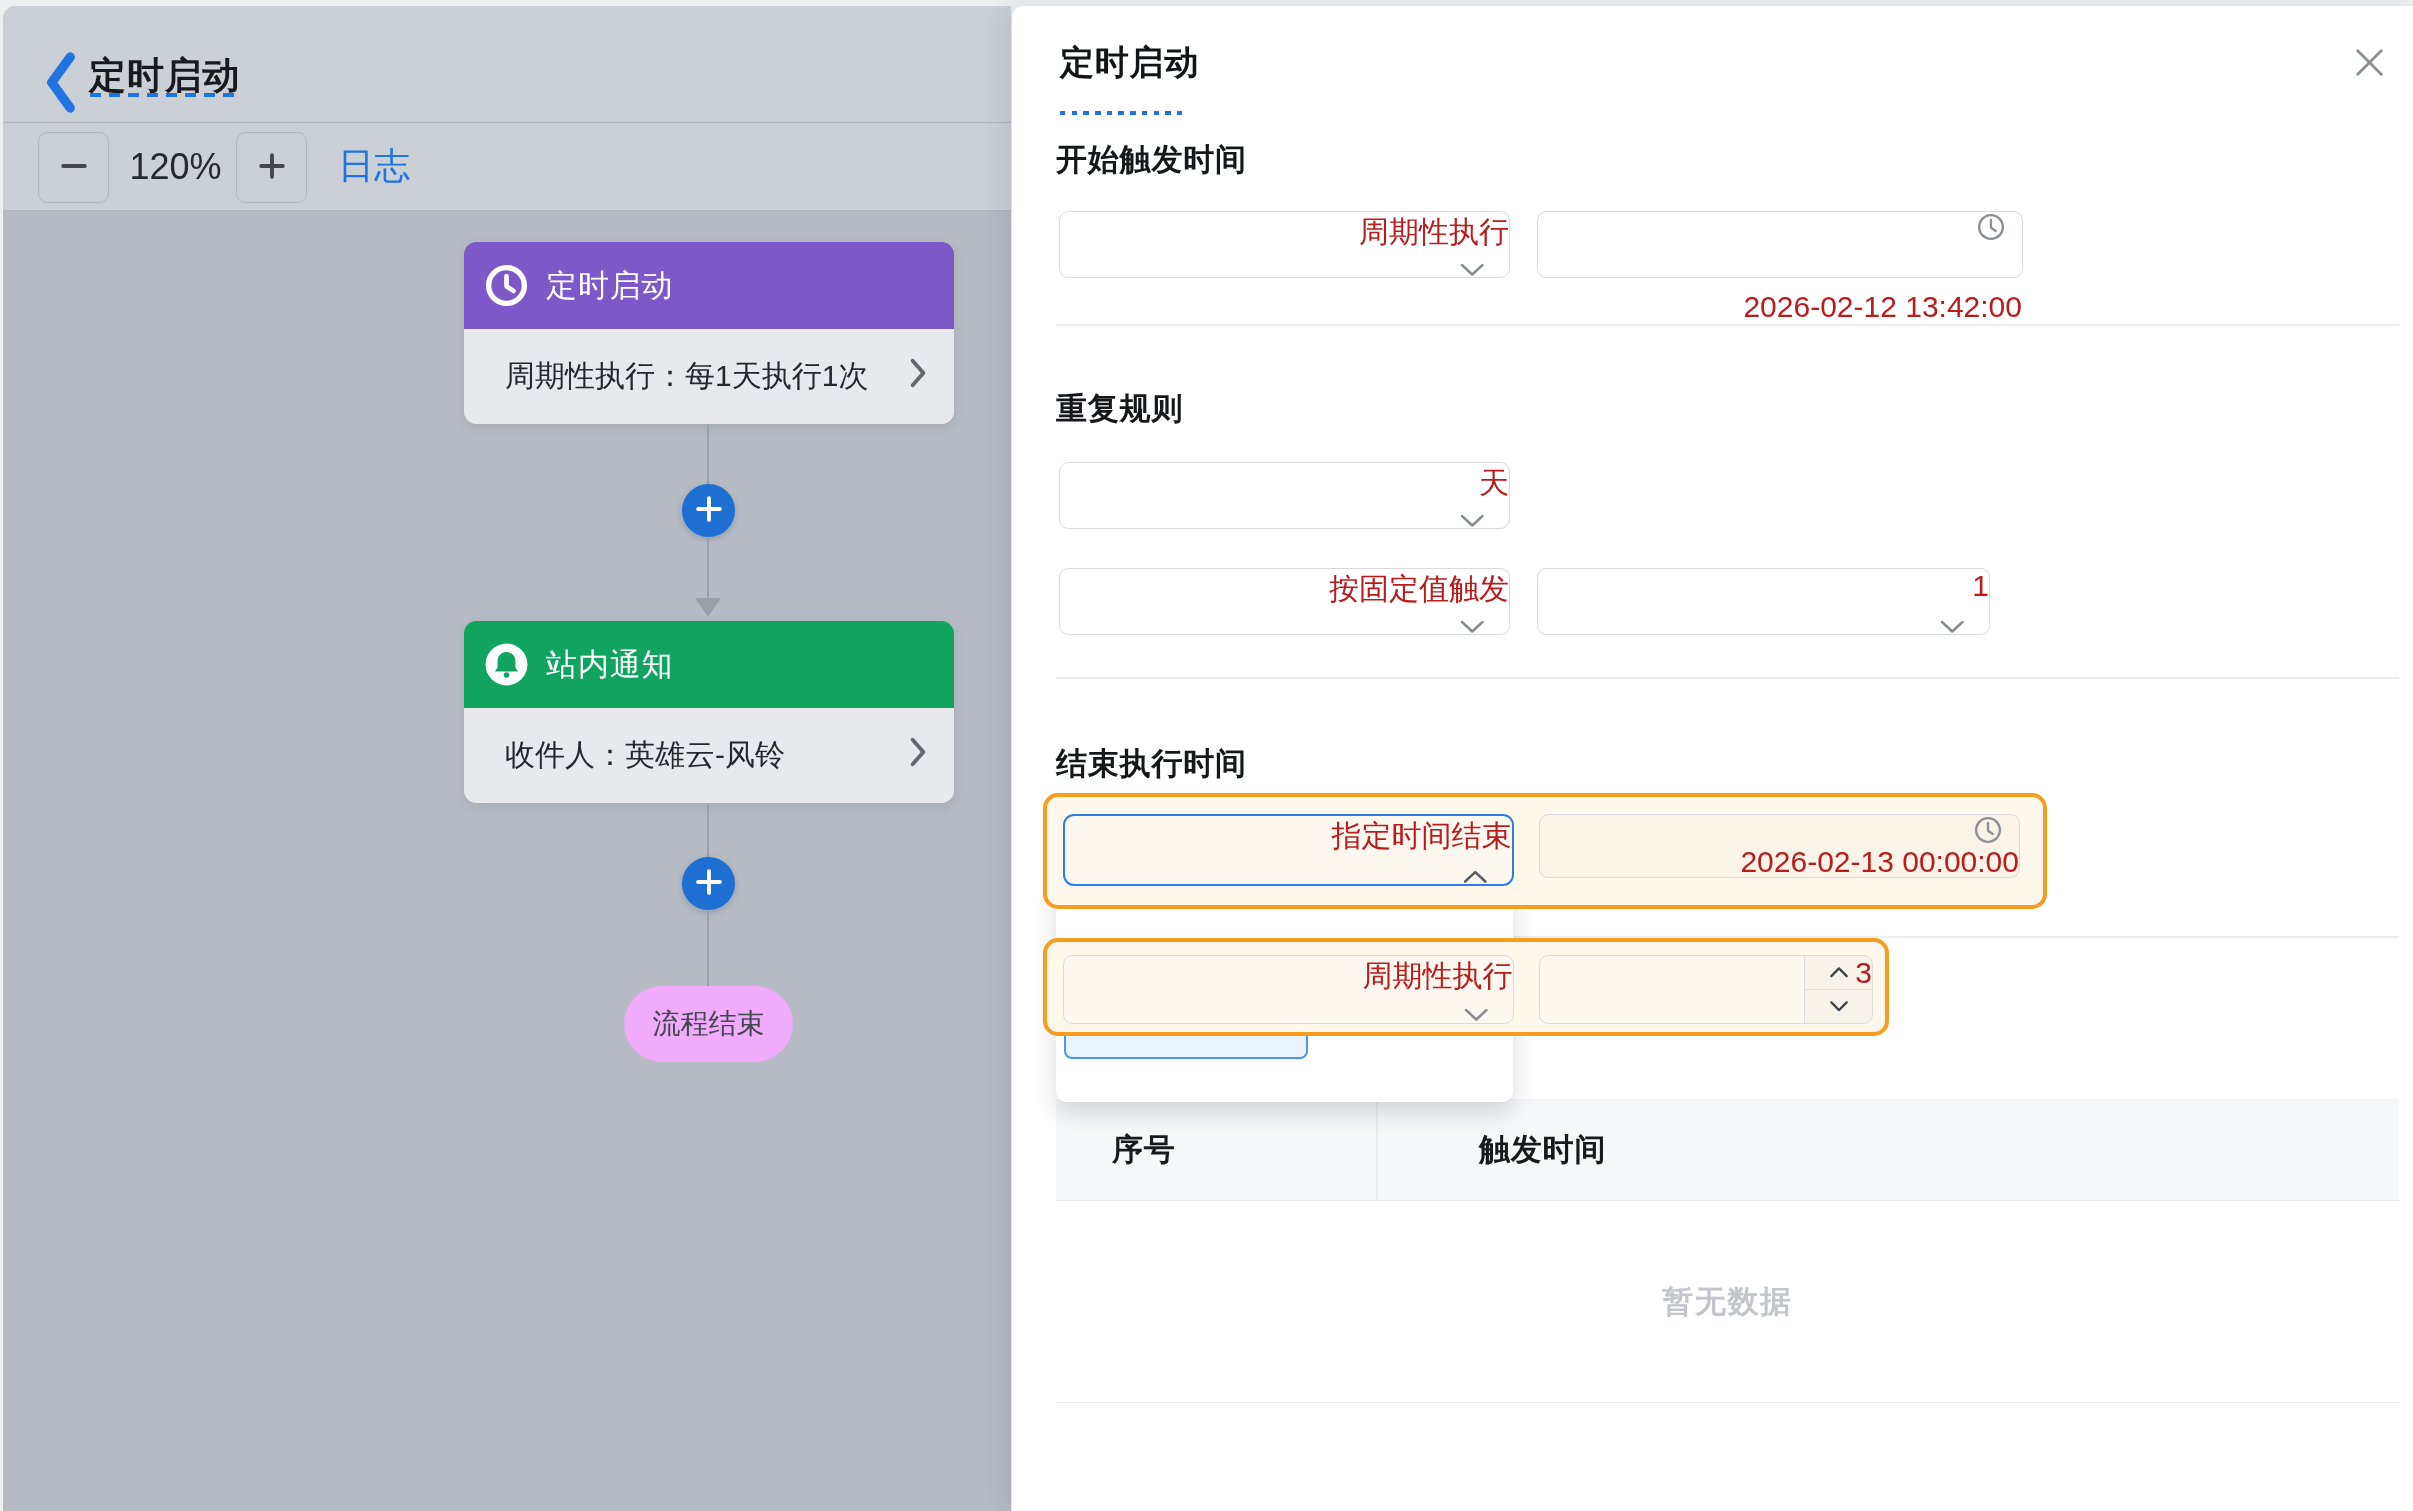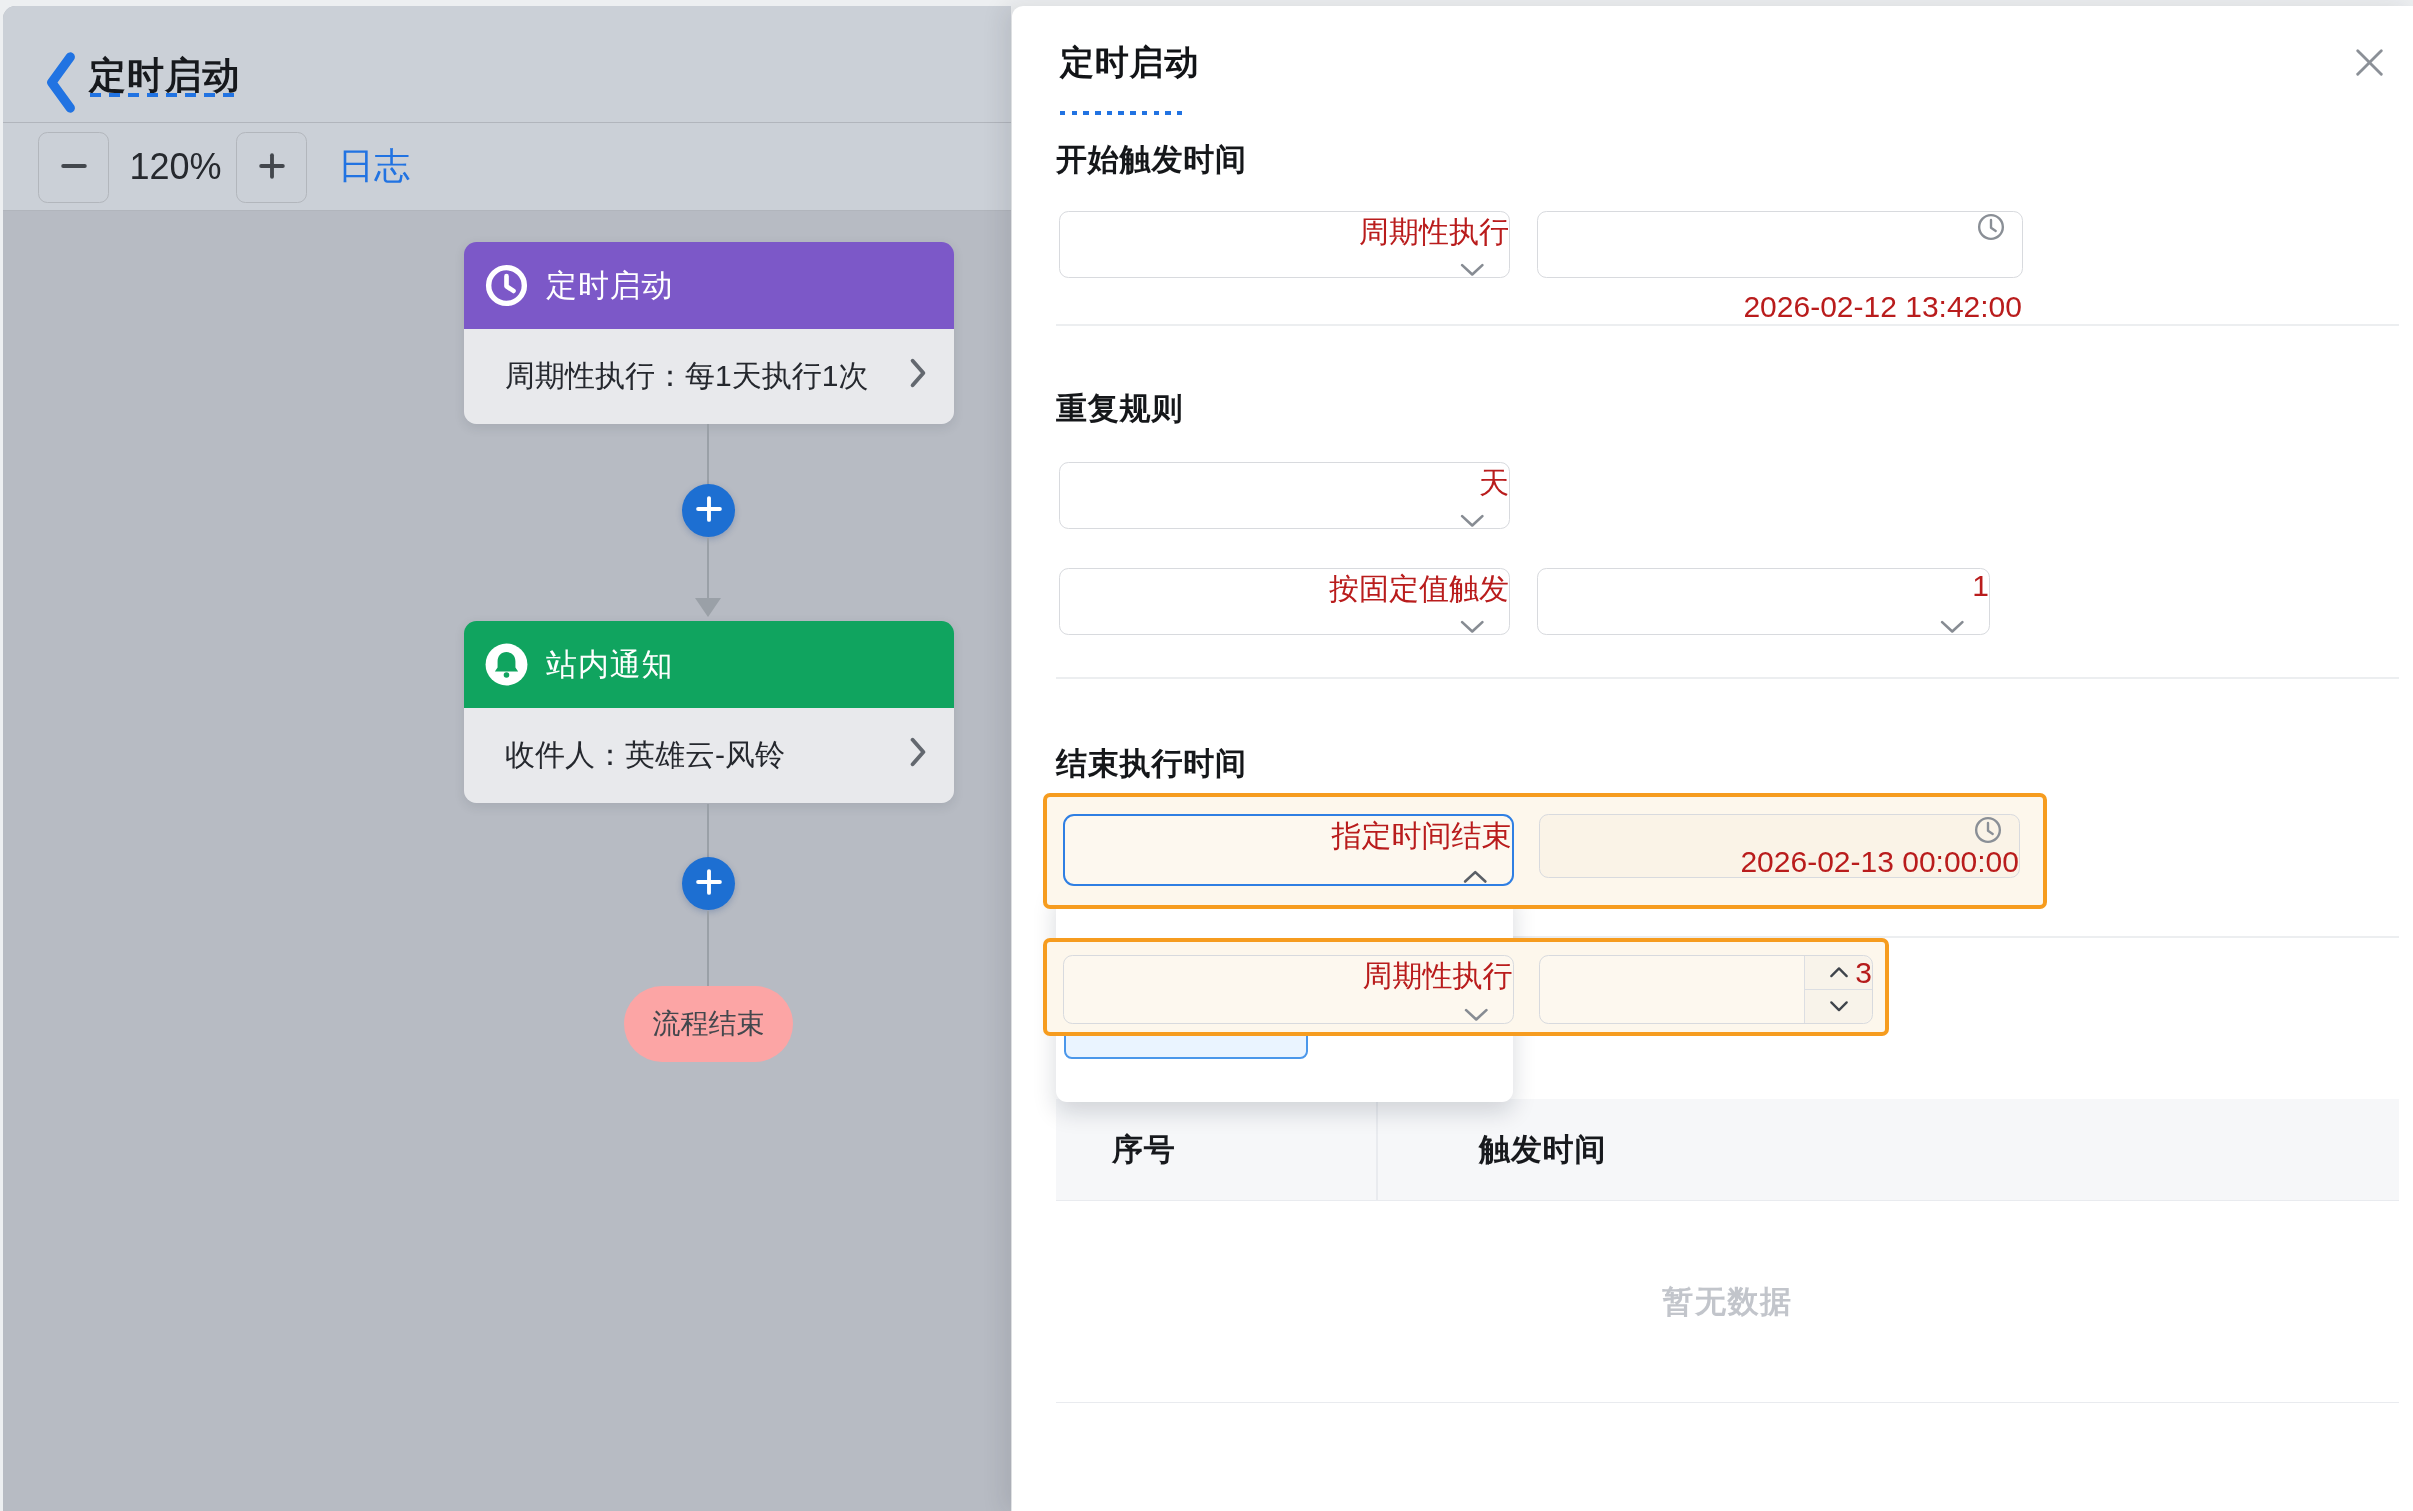--- a/index.html
+++ b/index.html
@@ -42,21 +42,21 @@
   #line-1{top:418px;height:61px;}
   #line-2{top:532px;height:61px;}
   #arrow-1{left:692px;top:592px;width:0;height:0;border-left:13.3px solid transparent;border-right:13.3px solid transparent;border-top:19px solid #9aa0a7;}
   #line-3{top:798px;height:55px;}
   #line-4{top:905px;height:78px;}
 
   .add-node{left:679px;width:53px;height:53px;border-radius:50%;background:var(--plus-blue);display:flex;align-items:center;justify-content:center;cursor:pointer;box-shadow:0 2.3px 6.2px rgba(20,60,130,.25);}
   #add-node-1{top:478px;}
   #add-node-2{top:851px;}
 
-  #end-pill{left:621px;top:980px;width:169px;height:76px;background:#fca5a5;border-radius:39px;display:flex;align-items:center;justify-content:center;font-size:28px;color:#43474d;}
+  #end-pill{left:621px;top:980px;width:169px;height:76px;background:#f0abfc;border-radius:39px;display:flex;align-items:center;justify-content:center;font-size:28px;color:#43474d;}
 
   
   #panel{left:1012px;top:6.2px;width:1402px;height:1506px;background:#ffffff;border-top-left-radius:11px;box-shadow:-7.8px 0 23.4px rgba(25,30,40,.10);}
   #panel-title{left:48px;top:34px;font-size:34px;font-weight:700;color:#121417;letter-spacing:0.8px;}
   #panel-title-underline{left:48px;top:105px;width:125px;height:3.9px;
     background:repeating-linear-gradient(90deg,var(--accent) 0 5.5px,transparent 5.5px 11.7px);}
   #panel-close{left:1339px;top:39px;width:37px;height:37px;display:flex;align-items:center;justify-content:center;cursor:pointer;}
 
   .section-label{left:44px;font-size:31px;font-weight:600;color:#15171a;letter-spacing:0.8px;}
   #label-start{top:133px;}
@@ -73,21 +73,21 @@
   #start-datetime{left:525px;top:205px;width:486px;height:67px;gap:48px;}
   .divider{left:44px;width:1343px;height:1.6px;background:#eceef0;}
   #divider-1{top:318px;}
   #repeat-unit-select{left:47px;top:456px;width:451px;height:67px;}
   #repeat-mode-select{left:47px;top:562px;width:451px;height:67px;}
   #repeat-interval-select{left:525px;top:562px;width:453px;height:67px;}
   #divider-2{top:671px;}
   #divider-3{top:930px;}
 
   
-  .hl-group{box-sizing:border-box;border:4.7px solid var(--orange);border-radius:7px;background:#fdf7ec;z-index:6;}
+  .hl-group{box-sizing:border-box;border:4.7px solid var(--orange);border-radius:15px;background:#fdf7ec;z-index:6;}
   #hl-group-1{left:31px;top:787px;width:1004px;height:116px;}
   #hl-group-2{left:31px;top:932px;width:846px;height:98px;}
   #end-time-select{left:15.6px;top:17px;width:451px;height:72px;border:2.3px solid var(--sel-blue);background:#fdf8ef;border-radius:11px;}
   #end-datetime{left:492px;top:17px;width:481px;height:64px;background:#faf3e7;}
   #end-count-select{left:15.6px;top:12.5px;width:451px;height:69px;background:#fdf8ef;}
   #end-count-input{left:492px;top:12.5px;width:334px;height:69px;background:#fdf8ef;padding-left:31px;position:relative;}
   #spinner{position:absolute;right:0;top:0;width:67px;height:100%;border-left:1.6px solid #dcdee2;display:flex;flex-direction:column;}
   #spinner .sp{flex:1;display:flex;align-items:center;justify-content:center;cursor:pointer;background:rgba(0,0,0,0.02);}
   #spinner .sp:first-child{border-bottom:1.6px solid #dcdee2;border-radius:0 9.4px 0 0;}
   #spinner .sp:last-child{border-radius:0 0 9.4px 0;}

